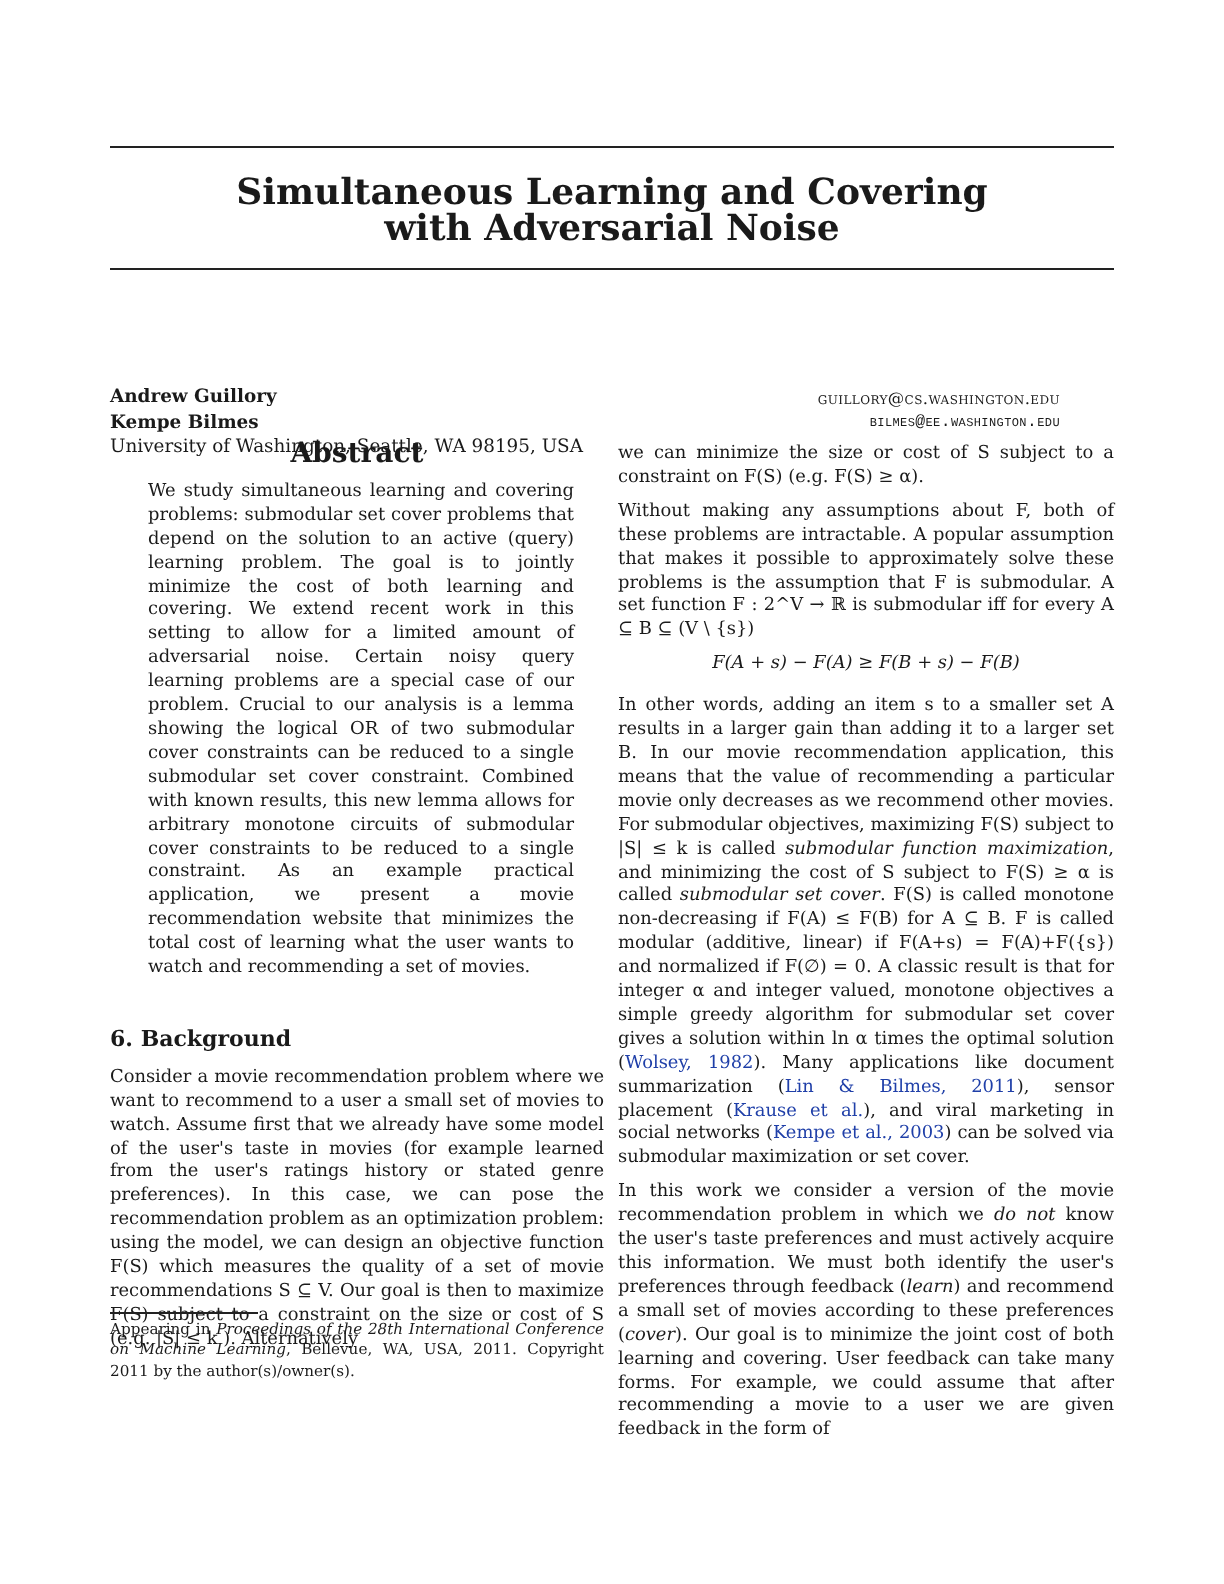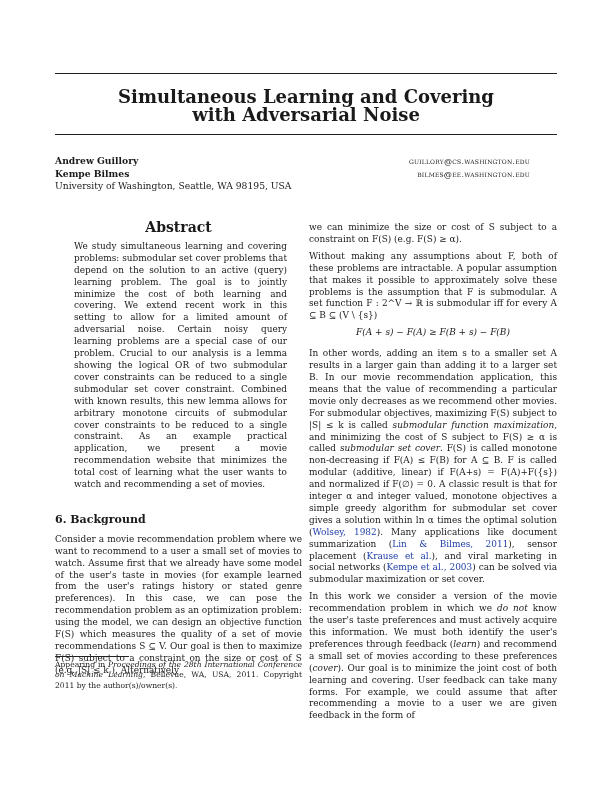--- a/index.html
+++ b/index.html
@@ -28,27 +28,27 @@
 <body>
 
 <div class="rule" style="top:73px;"></div>
 <div class="title">
   <div>Simultaneous Learning and Covering</div>
   <div>with Adversarial Noise</div>
 </div>
 <div class="rule" style="top:134px;"></div>
 
 <div class="authors">
-  <div style="position:relative;">
+  <div style="position:relative;margin-top:38px;">
     <span class="name">Andrew Guillory</span>
     <span class="email" style="top:0;">guillory@cs.washington.edu</span>
   </div>
   <div style="position:relative;">
     <span class="name">Kempe Bilmes</span>
-    <span class="email" style="top:0; right:27px;">bilmes@ee.washington.edu</span>
+    <span class="email" style="top:0; right:27px;font-family:Liberation Mono, monospace;">bilmes@ee.washington.edu</span>
   </div>
   <div>University of Washington, Seattle, WA 98195, USA</div>
 </div>
 
 <div class="col left" style="top:222px;">
   <div class="abstract-h">Abstract</div>
   <div class="abstract">We study simultaneous learning and covering problems: submodular set cover problems that depend on the solution to an active (query) learning problem. The goal is to jointly minimize the cost of both learning and covering. We extend recent work in this setting to allow for a limited amount of adversarial noise. Certain noisy query learning problems are a special case of our problem. Crucial to our analysis is a lemma showing the logical OR of two submodular cover constraints can be reduced to a single submodular set cover constraint. Combined with known results, this new lemma allows for arbitrary monotone circuits of submodular cover constraints to be reduced to a single constraint. As an example practical application, we present a movie recommendation website that minimizes the total cost of learning what the user wants to watch and recommending a set of movies.</div>
   <div style="height:23px;"></div>
   <div class="sec-h">6. Background</div>
   <p>Consider a movie recommendation problem where we want to recommend to a user a small set of movies to watch. Assume first that we already have some model of the user's taste in movies (for example learned from the user's ratings history or stated genre preferences). In this case, we can pose the recommendation problem as an optimization problem: using the model, we can design an objective function F(S) which measures the quality of a set of movie recommendations S ⊆ V. Our goal is then to maximize F(S) subject to a constraint on the size or cost of S (e.g. |S| ≤ k ). Alternatively</p>

